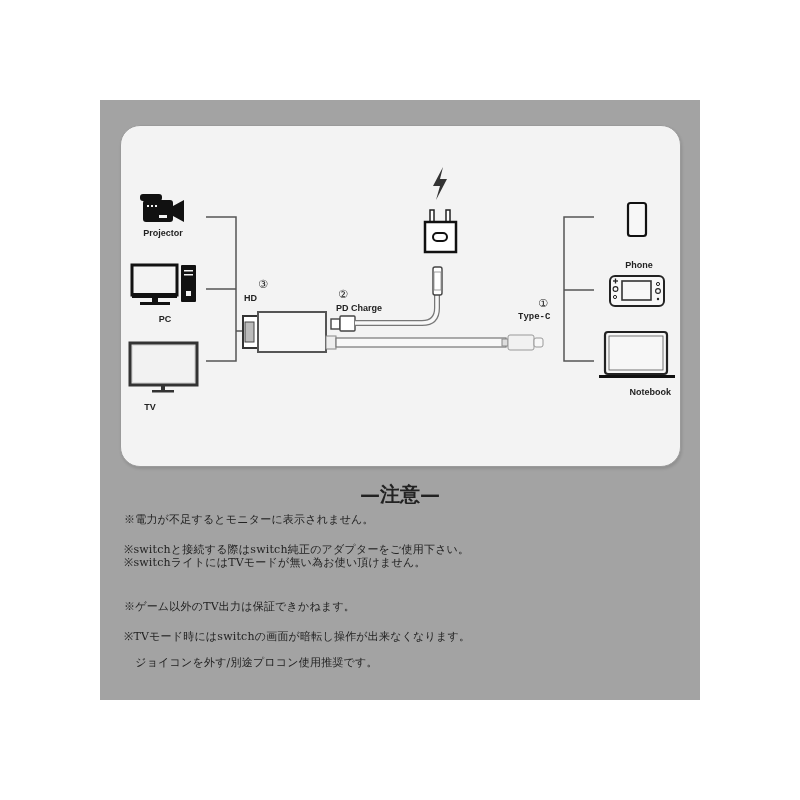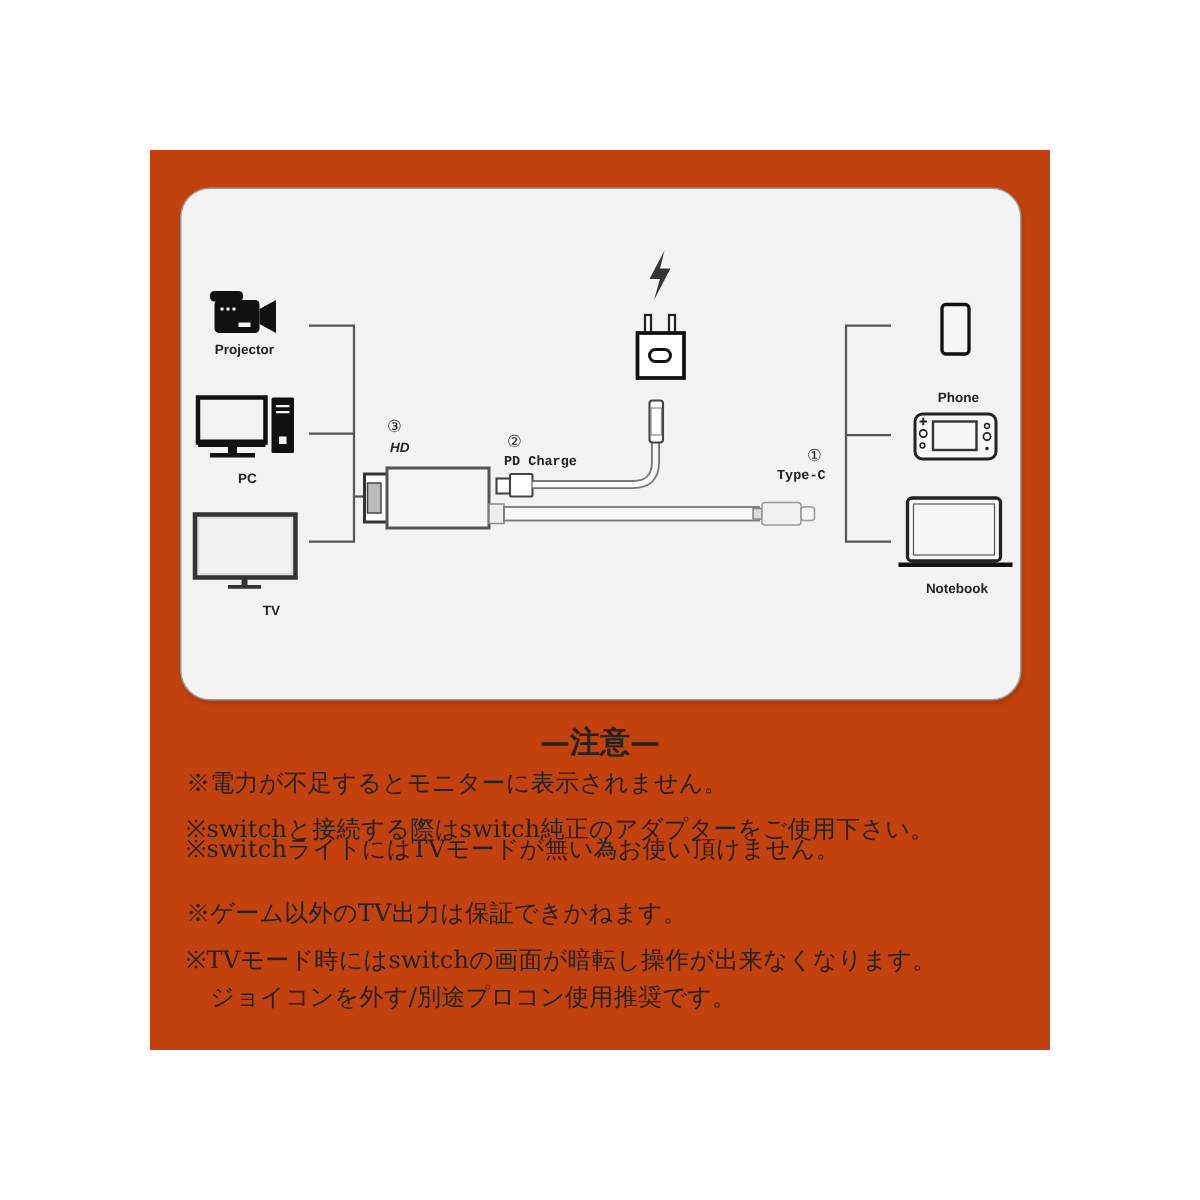--- a/index.html
+++ b/index.html
@@ -1,25 +1,25 @@
 <!DOCTYPE html>
 <html><head>
   <meta charset="utf-8">
   <style>
     html, body { margin:0; padding:0; }
     body { width:800px; height:800px; background:#ffffff; position:relative; overflow:hidden;
            font-family:"Liberation Sans","DejaVu Sans",sans-serif; }
-    .panel { position:absolute; left:100px; top:100px; width:600px; height:600px; background:#c2410c; }
+    .panel { position:absolute; left:100px; top:100px; width:600px; height:600px; background:#a3a3a3; }
     .card { position:absolute; left:20px; top:25px; width:559px; height:340px; background:#f3f3f3;
             border:1.5px solid #9a9a9a; border-radius:20px; box-shadow:1px 2px 3px rgba(0,0,0,0.12); }
     svg.diagram { position:absolute; left:0; top:0; }
     .lbl { position:absolute; font-size:9px; font-weight:bold; color:#222; text-align:center; white-space:nowrap; }
     .notice { position:absolute; left:0; width:600px; font-family:"DejaVu Serif","Liberation Serif",serif; color:#222; }
     .notice-title { position:absolute; top:381px; left:0; width:600px; text-align:center; font-size:20px; font-weight:bold; }
-    .notice-line { position:absolute; left:24px; font-size:16px; white-space:nowrap; letter-spacing:0.2px; }
+    .notice-line { position:absolute; left:24px; font-size:11px; white-space:nowrap; letter-spacing:0.2px; }
   </style>
 </head>
 <body>
 
 <div class="panel">
   <div class="card"></div>
 
   <svg class="diagram" width="600" height="600" viewBox="0 0 600 600">
 
     <g stroke="#555" stroke-width="1.5" fill="none">
@@ -112,28 +112,28 @@
 
     <g>
       <rect x="505" y="232" width="62" height="42" rx="3" fill="#f7f7f7" stroke="#222" stroke-width="2.2"></rect>
       <rect x="509" y="236" width="54" height="34" fill="#f7f7f7" stroke="#555" stroke-width="0.8"></rect>
       <rect x="499" y="275" width="76" height="3" fill="#111"></rect>
     </g>
   </svg>
 
   <div class="lbl" style="left:38px;top:128px;width:50px;">Projector</div>
   <div class="lbl" style="left:45px;top:214px;width:40px;">PC</div>
-  <div class="lbl" style="left:61px;top:302px;width:40px;">TV</div>
+  <div class="lbl" style="left:30px;top:302px;width:40px;">TV</div>
   <div class="lbl" style="left:514px;top:144px;width:50px;margin-top:16px;">Phone</div>
-  <div class="lbl" style="left:505px;top:287px;width:66px;">Notebook</div>
+  <div class="lbl" style="left:505px;top:287px;width:66px;text-align:right;">Notebook</div>
 
   <div class="lbl" style="left:158px;top:178px;font-size:11px;font-weight:normal;">③</div>
-  <div class="lbl" style="left:160px;top:193px;font-style:italic;">HD</div>
+  <div class="lbl" style="left:144px;top:193px;">HD</div>
   <div class="lbl" style="left:238px;top:188px;font-size:11px;font-weight:normal;">②</div>
-  <div class="lbl" style="left:236px;top:203px;font-family:Liberation Mono, monospace;">PD Charge</div>
+  <div class="lbl" style="left:236px;top:203px;">PD Charge</div>
   <div class="lbl" style="left:438px;top:197px;font-size:11px;font-weight:normal;">①</div>
   <div class="lbl" style="left:418px;top:212px;font-family:Liberation Mono, monospace;">Type-C</div>
 
   <div class="notice">
     <div class="notice-title">—注意—</div>
     <div class="notice-line" style="top:412px;">※電力が不足するとモニターに表示されません。</div>
     <div class="notice-line" style="top:441px;text-align:right;">※switchと接続する際はswitch純正のアダプターをご使用下さい。</div>
     <div class="notice-line" style="top:454px;">※switchライトにはTVモードが無い為お使い頂けません。</div>
     <div class="notice-line" style="top:499px;">※ゲーム以外のTV出力は保証できかねます。</div>
     <div class="notice-line" style="top:528px;">※TVモード時にはswitchの画面が暗転し操作が出来なくなります。</div>

